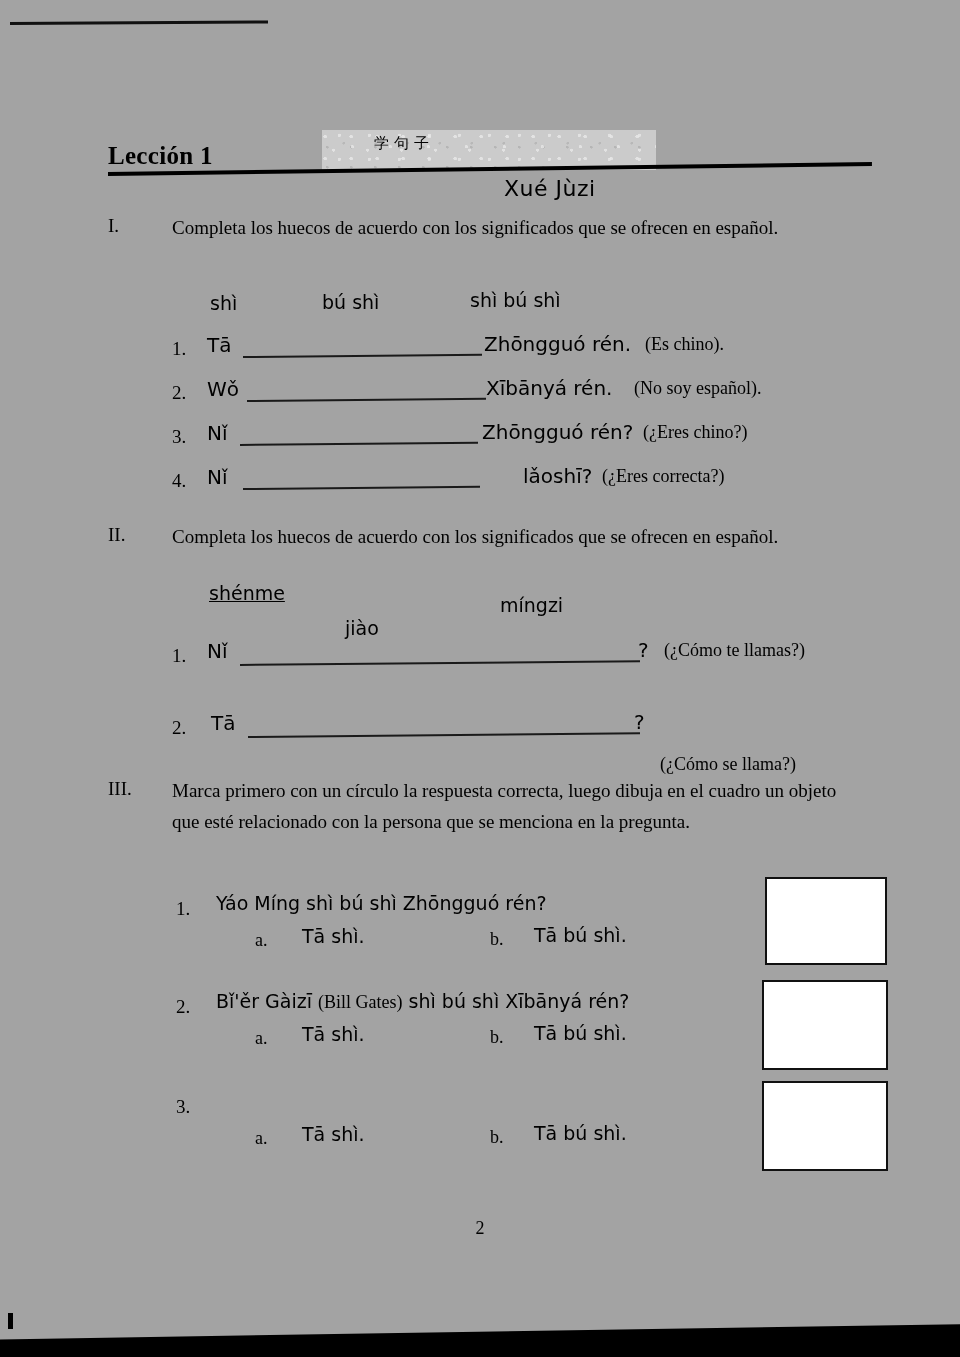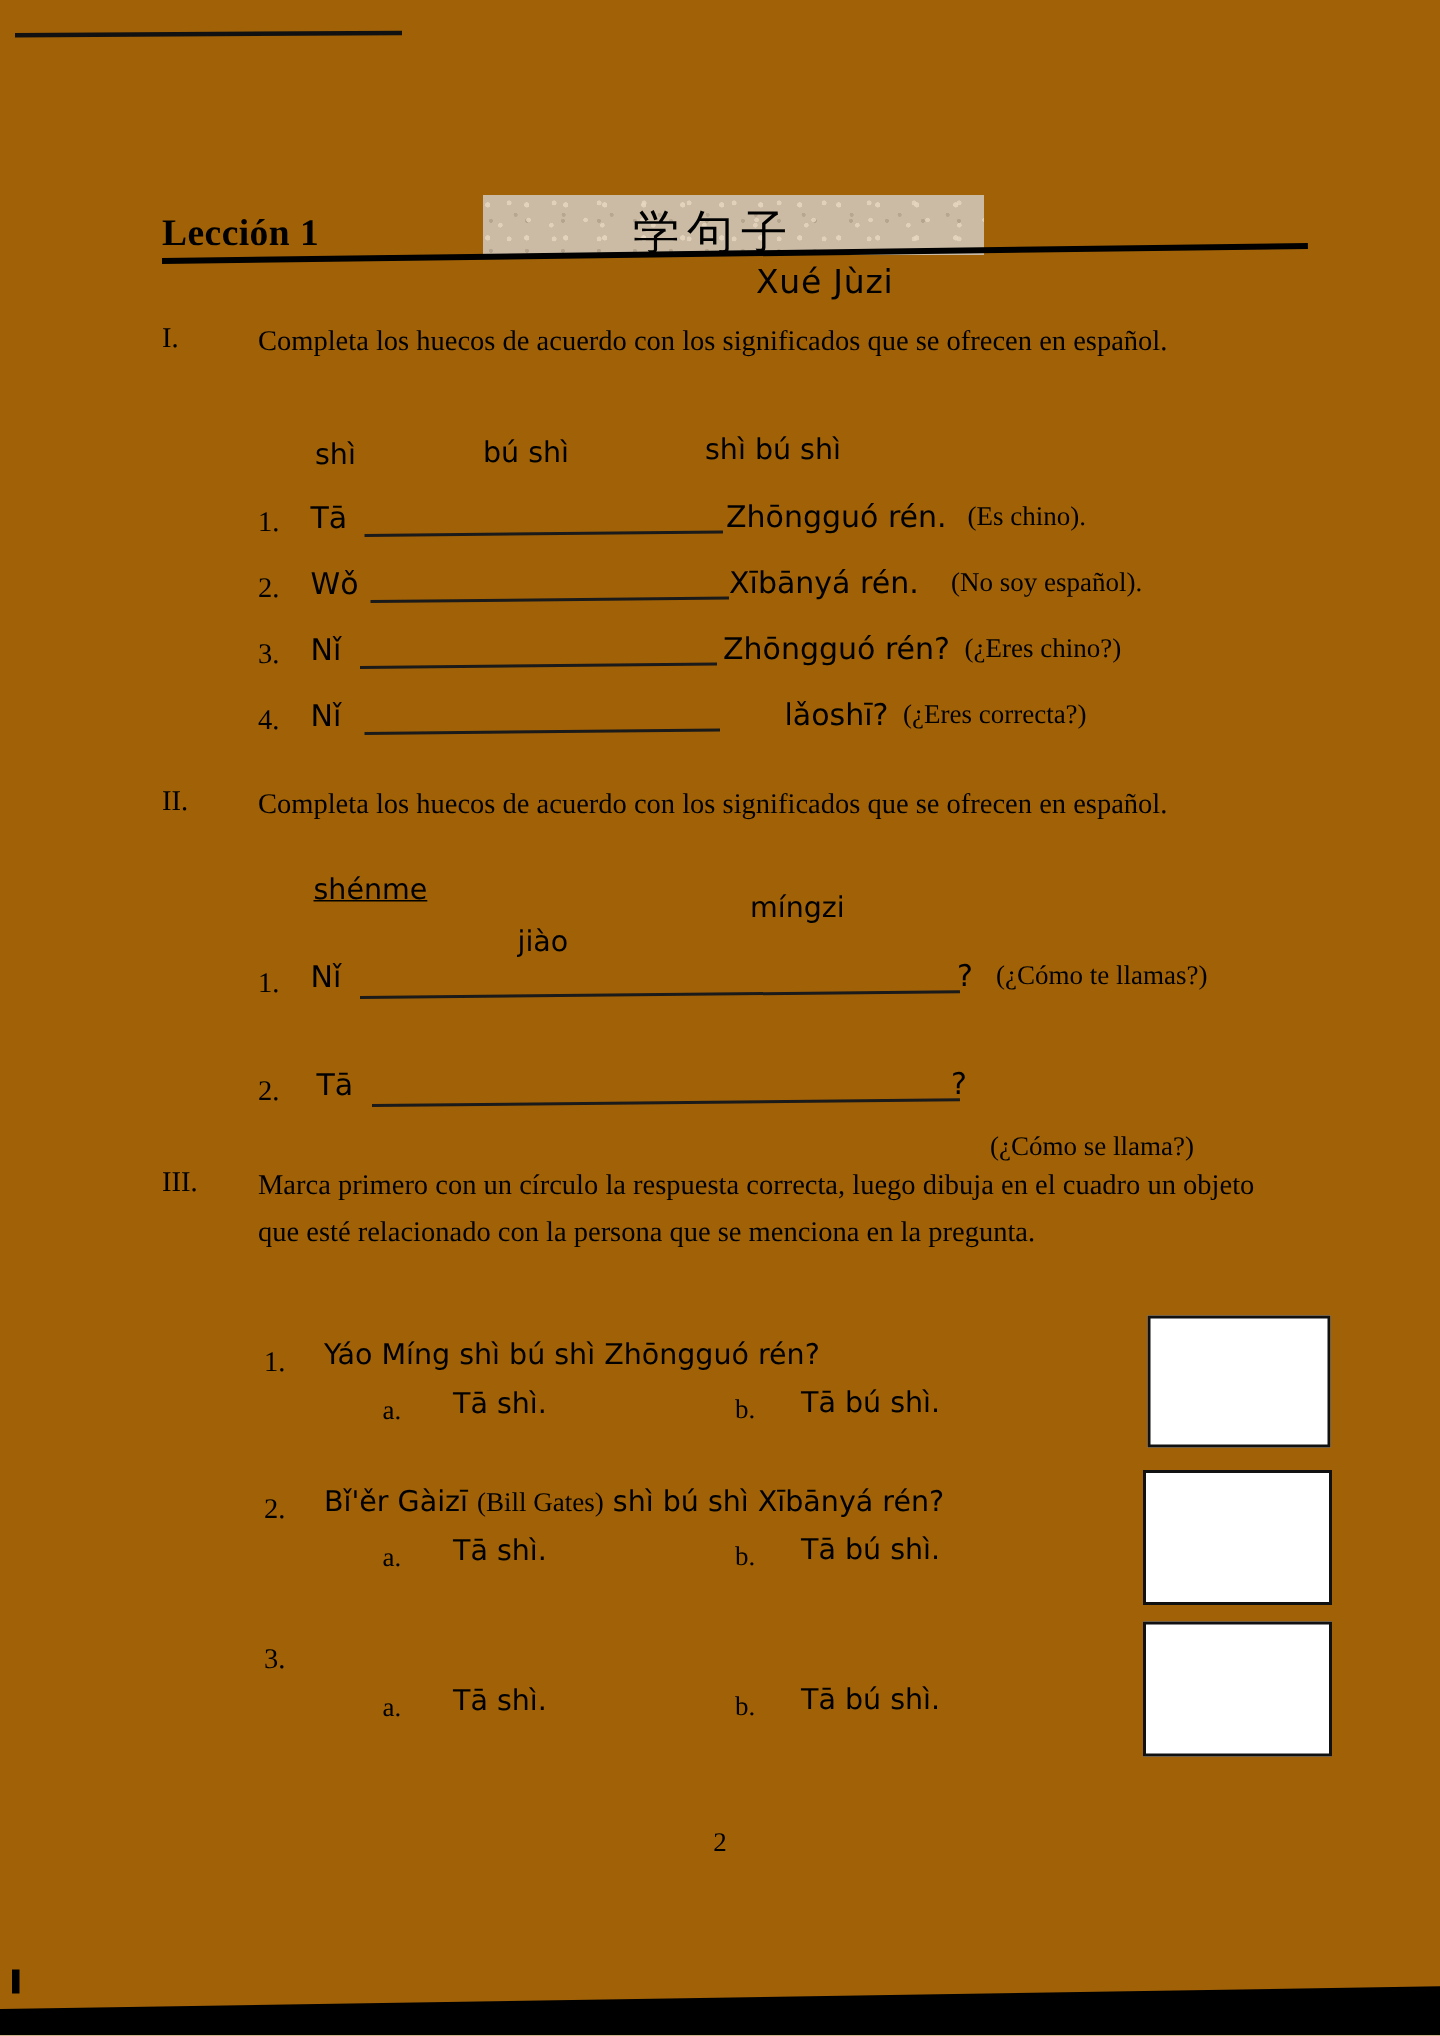--- a/index.html
+++ b/index.html
@@ -9,21 +9,21 @@
   }
   body {
     font-family: "Liberation Serif", serif;
     color: #000000;
   }
   .page {
     position: relative;
     width: 960px;
     height: 1357px;
     overflow: hidden;
-    background: #a16207;
+    background: #a3a3a3;
   }
 
   
   .scan-top-line {
     position: absolute;
     left: 10px;
     top: 22px;
     width: 258px;
     height: 3px;
     background: #111;
@@ -86,24 +86,23 @@
       radial-gradient(circle at 80% 64%, rgba(255,255,255,.8) 0 1.4px, transparent 1.7px),
       radial-gradient(circle at 22% 86%, rgba(160,160,160,.5) 0 1.2px, transparent 1.5px),
       radial-gradient(circle at 68% 44%, rgba(160,160,160,.45) 0 1.2px, transparent 1.5px);
     background-size: 26px 22px, 34px 28px, 30px 24px, 38px 26px, 24px 20px, 32px 30px;
   }
   .header-cn {
     position: absolute;
     left: 374px;
     top: 6px;
     font-family: Liberation Serif, serif;
-    font-size: 31px;
+    font-size: 15px;
     letter-spacing: 5px;
     white-space: nowrap;
-    margin-left: 48px;
   }
   .header-py {
     position: absolute;
     left: 504px;
     top: 8px;
     font-family: "DejaVu Sans", sans-serif;
     font-size: 22px;
     letter-spacing: 0.5px;
     white-space: nowrap;
     margin-top: 40px;

